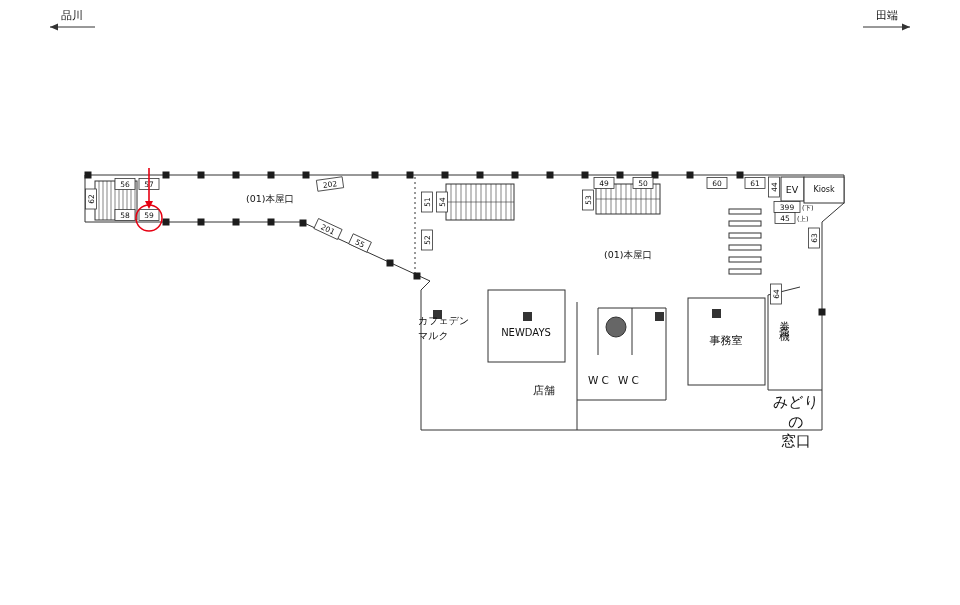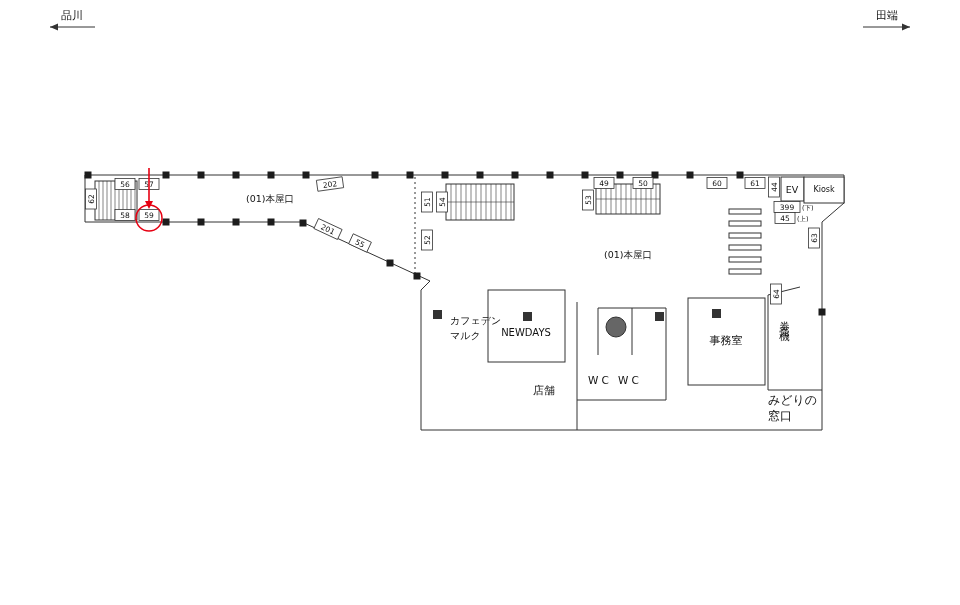--- a/index.html
+++ b/index.html
@@ -18,23 +18,23 @@
   .marker-text{font-size:7.5px;fill:#111;}
   .lbl{fill:#111;}
   .fs65{font-size:6.5px;} .fs8{font-size:8px;} .fs95{font-size:9.5px;}
   .fs10{font-size:10px;} .fs105{font-size:10.5px;} .fs11{font-size:11px;}
   .dir-line{stroke:#333;stroke-width:1;}
   .dir-head{fill:#333;}
   .hl{fill:none;stroke:#e60012;stroke-width:1.5;}
   .hl-arrow{stroke:#e60012;stroke-width:1.6;}
   .hl-head{fill:#e60012;}
   .overlay-label{position:absolute;white-space:pre-line;color:#111;}
-  .cafe-label{left:450px;top:314px;font-size:10px;line-height:1.45;}
+  .cafe-label{left:418px;top:314px;font-size:10px;line-height:1.45;}
   .kenbaiki-label{left:778px;top:312px;writing-mode:vertical-rl;font-size:10.5px;letter-spacing:5px;height:70px;}
-  .midori-label{left:768px;top:393px;width:56px;font-size:12px;line-height:1.3;text-align:left;}
+  .midori-label{left:768px;top:393px;width:56px;font-size:15px;line-height:1.3;text-align:center;}
 </style>
 </head>
 <body>
 
 <svg id="plan" width="960" height="605" viewBox="0 0 960 605">
 
   <g>
     <text class="lbl fs11" x="72" y="19" text-anchor="middle">品川</text>
     <line class="dir-line" x1="50" y1="27" x2="95" y2="27"></line>
     <polygon class="dir-head" points="50,27 58,23.5 58,30.5"></polygon>

